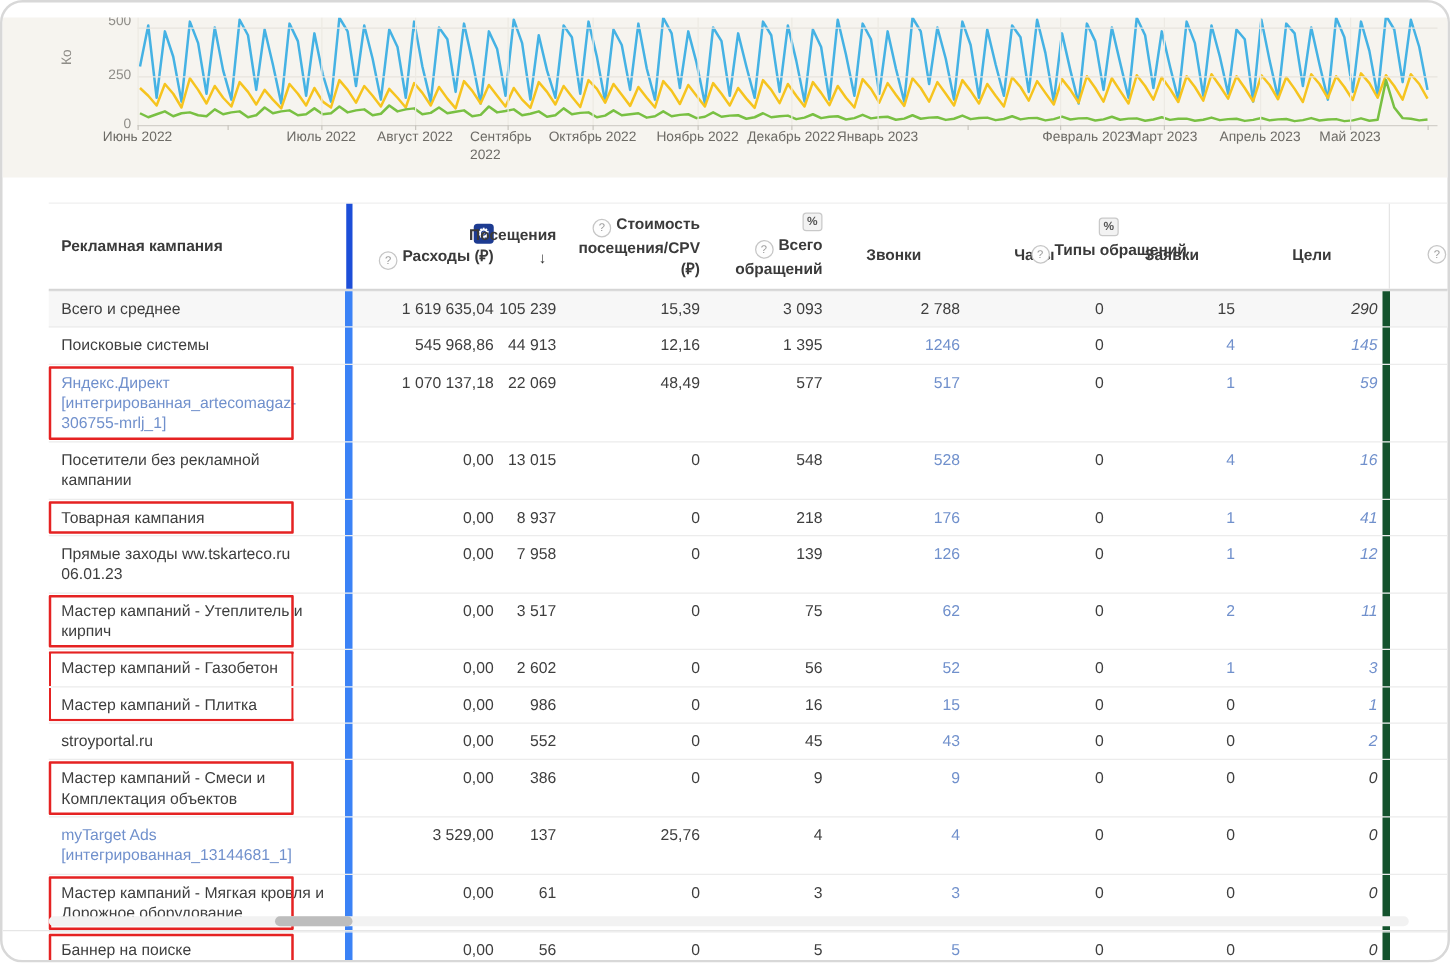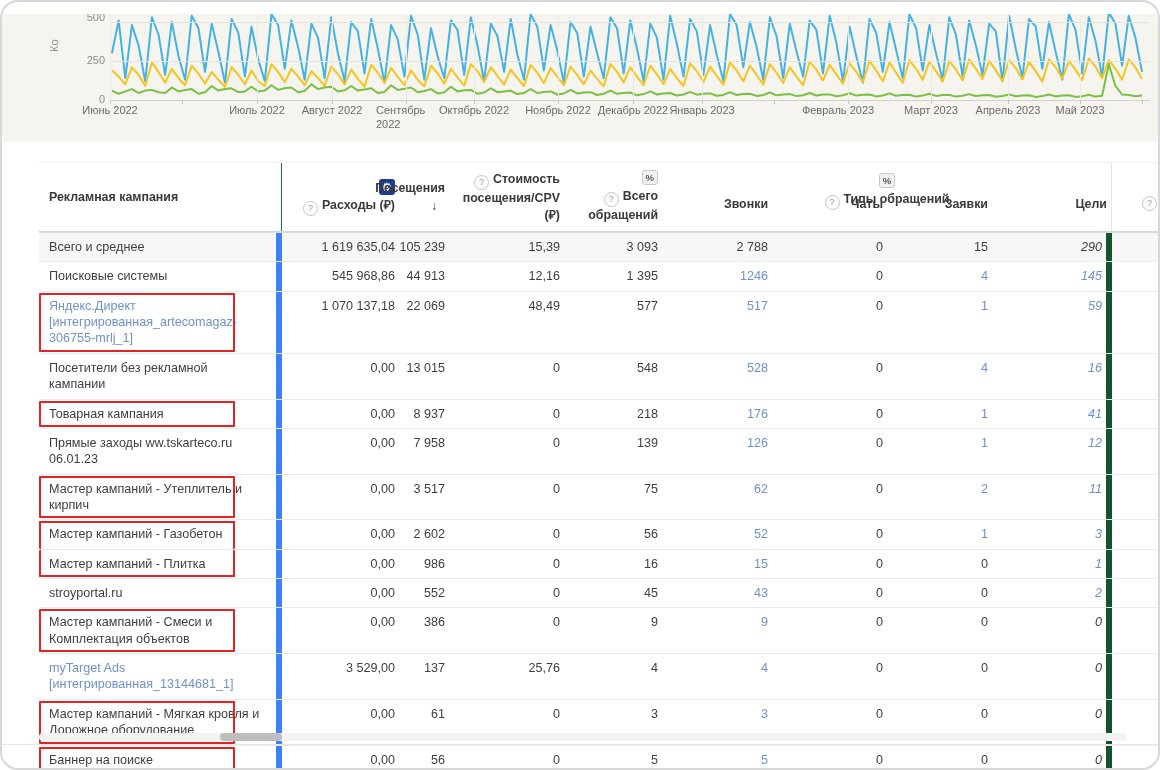--- a/index.html
+++ b/index.html
@@ -13,23 +13,23 @@
   .tickmark{position:absolute;top:86px;width:1px;height:4px;background:#c9c6c0;}
   .ytick{position:absolute;left:68px;width:35px;text-align:right;font-size:11px;color:#8f8d88;}
   .axis-title{position:absolute;left:46px;top:38px;transform:rotate(-90deg);transform-origin:left top;font-size:11px;color:#8f8d88;white-space:nowrap;}
   .xlab{position:absolute;top:90px;transform:translateX(-50%);font-size:11px;color:#6d6b66;text-align:left;white-space:nowrap;line-height:1.25;}
   #chart-svg{position:absolute;left:0;top:0;}
 
   
   .table{position:absolute;left:37px;top:160px;width:1121px;}
   .thead,.trow{display:grid;grid-template-columns:243px 117px 50px 115px 98px 110px 115px 105px 120px 48px;}
   .thead{position:relative;height:70px;box-sizing:border-box;border-top:1px solid #efefef;border-bottom:1px solid #d5d5d5;font-weight:700;font-size:12.4px;color:#3a3a3a;}
-  .hname{align-self:center;padding-left:10px;border-right:1px solid #1d4ed8;height:100%;display:flex;align-items:center;box-sizing:border-box;}
+  .hname{align-self:center;padding-left:10px;border-right:5px solid #1d4ed8;height:100%;display:flex;align-items:center;box-sizing:border-box;}
   .hstack{display:flex;flex-direction:column;align-items:flex-end;justify-content:center;padding-right:4px;line-height:1.35;}
-  .hsub{text-align:right;padding:34px 4px 0 0;}
+  .hsub{text-align:center;padding:34px 4px 0 0;}
   .hgoals{border-right:1px solid #e5e5e5;box-sizing:border-box;}
   .group-hdr{position:absolute;left:623px;width:450px;top:9px;text-align:center;line-height:1.35;}
   .hextra{padding:30px 0 0 30px;}
 
   .helpicon{display:inline-block;width:13px;height:13px;border:1px solid #c6c6c6;border-radius:50%;font-size:9px;line-height:12px;text-align:center;color:#9a9a9a;font-weight:400;vertical-align:-2px;margin-right:4px;background:#fdfdfd;}
   .pctbadge{display:inline-block;border:1px solid #c9c9c9;border-radius:3px;background:#f2f2f2;font-size:9.5px;font-weight:700;color:#555;padding:0 3px;line-height:13px;margin-bottom:3px;}
   .gearbadge{display:inline-block;width:16px;height:16px;border-radius:3px;background:#1d3b91;color:#fff;font-size:11px;line-height:16px;text-align:center;margin-bottom:2px;cursor:pointer;}
   .sortarrow{font-weight:700;font-size:12px;color:#2f2f2f;margin:1px 8px 0 0;}
 
   .trow{border-bottom:1px solid #ececec;}
@@ -95,21 +95,21 @@
       <div class="grid-v" style="left: 1006px;"></div>
       <div class="grid-v" style="left: 1078px;"></div>
       <div class="xlab" style="left: 108px;">Июнь 2022</div>
       <div class="xlab" style="left: 255px;">Июль 2022</div>
       <div class="xlab" style="left: 330px;">Август 2022</div>
       <div class="xlab" style="left: 404px; white-space: normal; width: 60px;">Сентябрь 2022</div>
       <div class="xlab" style="left: 472px;">Октябрь 2022</div>
       <div class="xlab" style="left: 556px;">Ноябрь 2022</div>
       <div class="xlab" style="left: 631px;">Декабрь 2022</div>
       <div class="xlab" style="left: 700px;">Январь 2023</div>
-      <div class="xlab" style="left: 836px;">Февраль 2023</div>
+      <div class="xlab" style="left: 868px;">Февраль 2023</div>
       <div class="xlab" style="left: 929px;">Март 2023</div>
       <div class="xlab" style="left: 1006px;">Апрель 2023</div>
       <div class="xlab" style="left: 1078px;">Май 2023</div>
     </div>
 
   <div class="table">
     <div class="thead">
       <div class="hname">Рекламная кампания</div>
 
       <div class="hstack">

